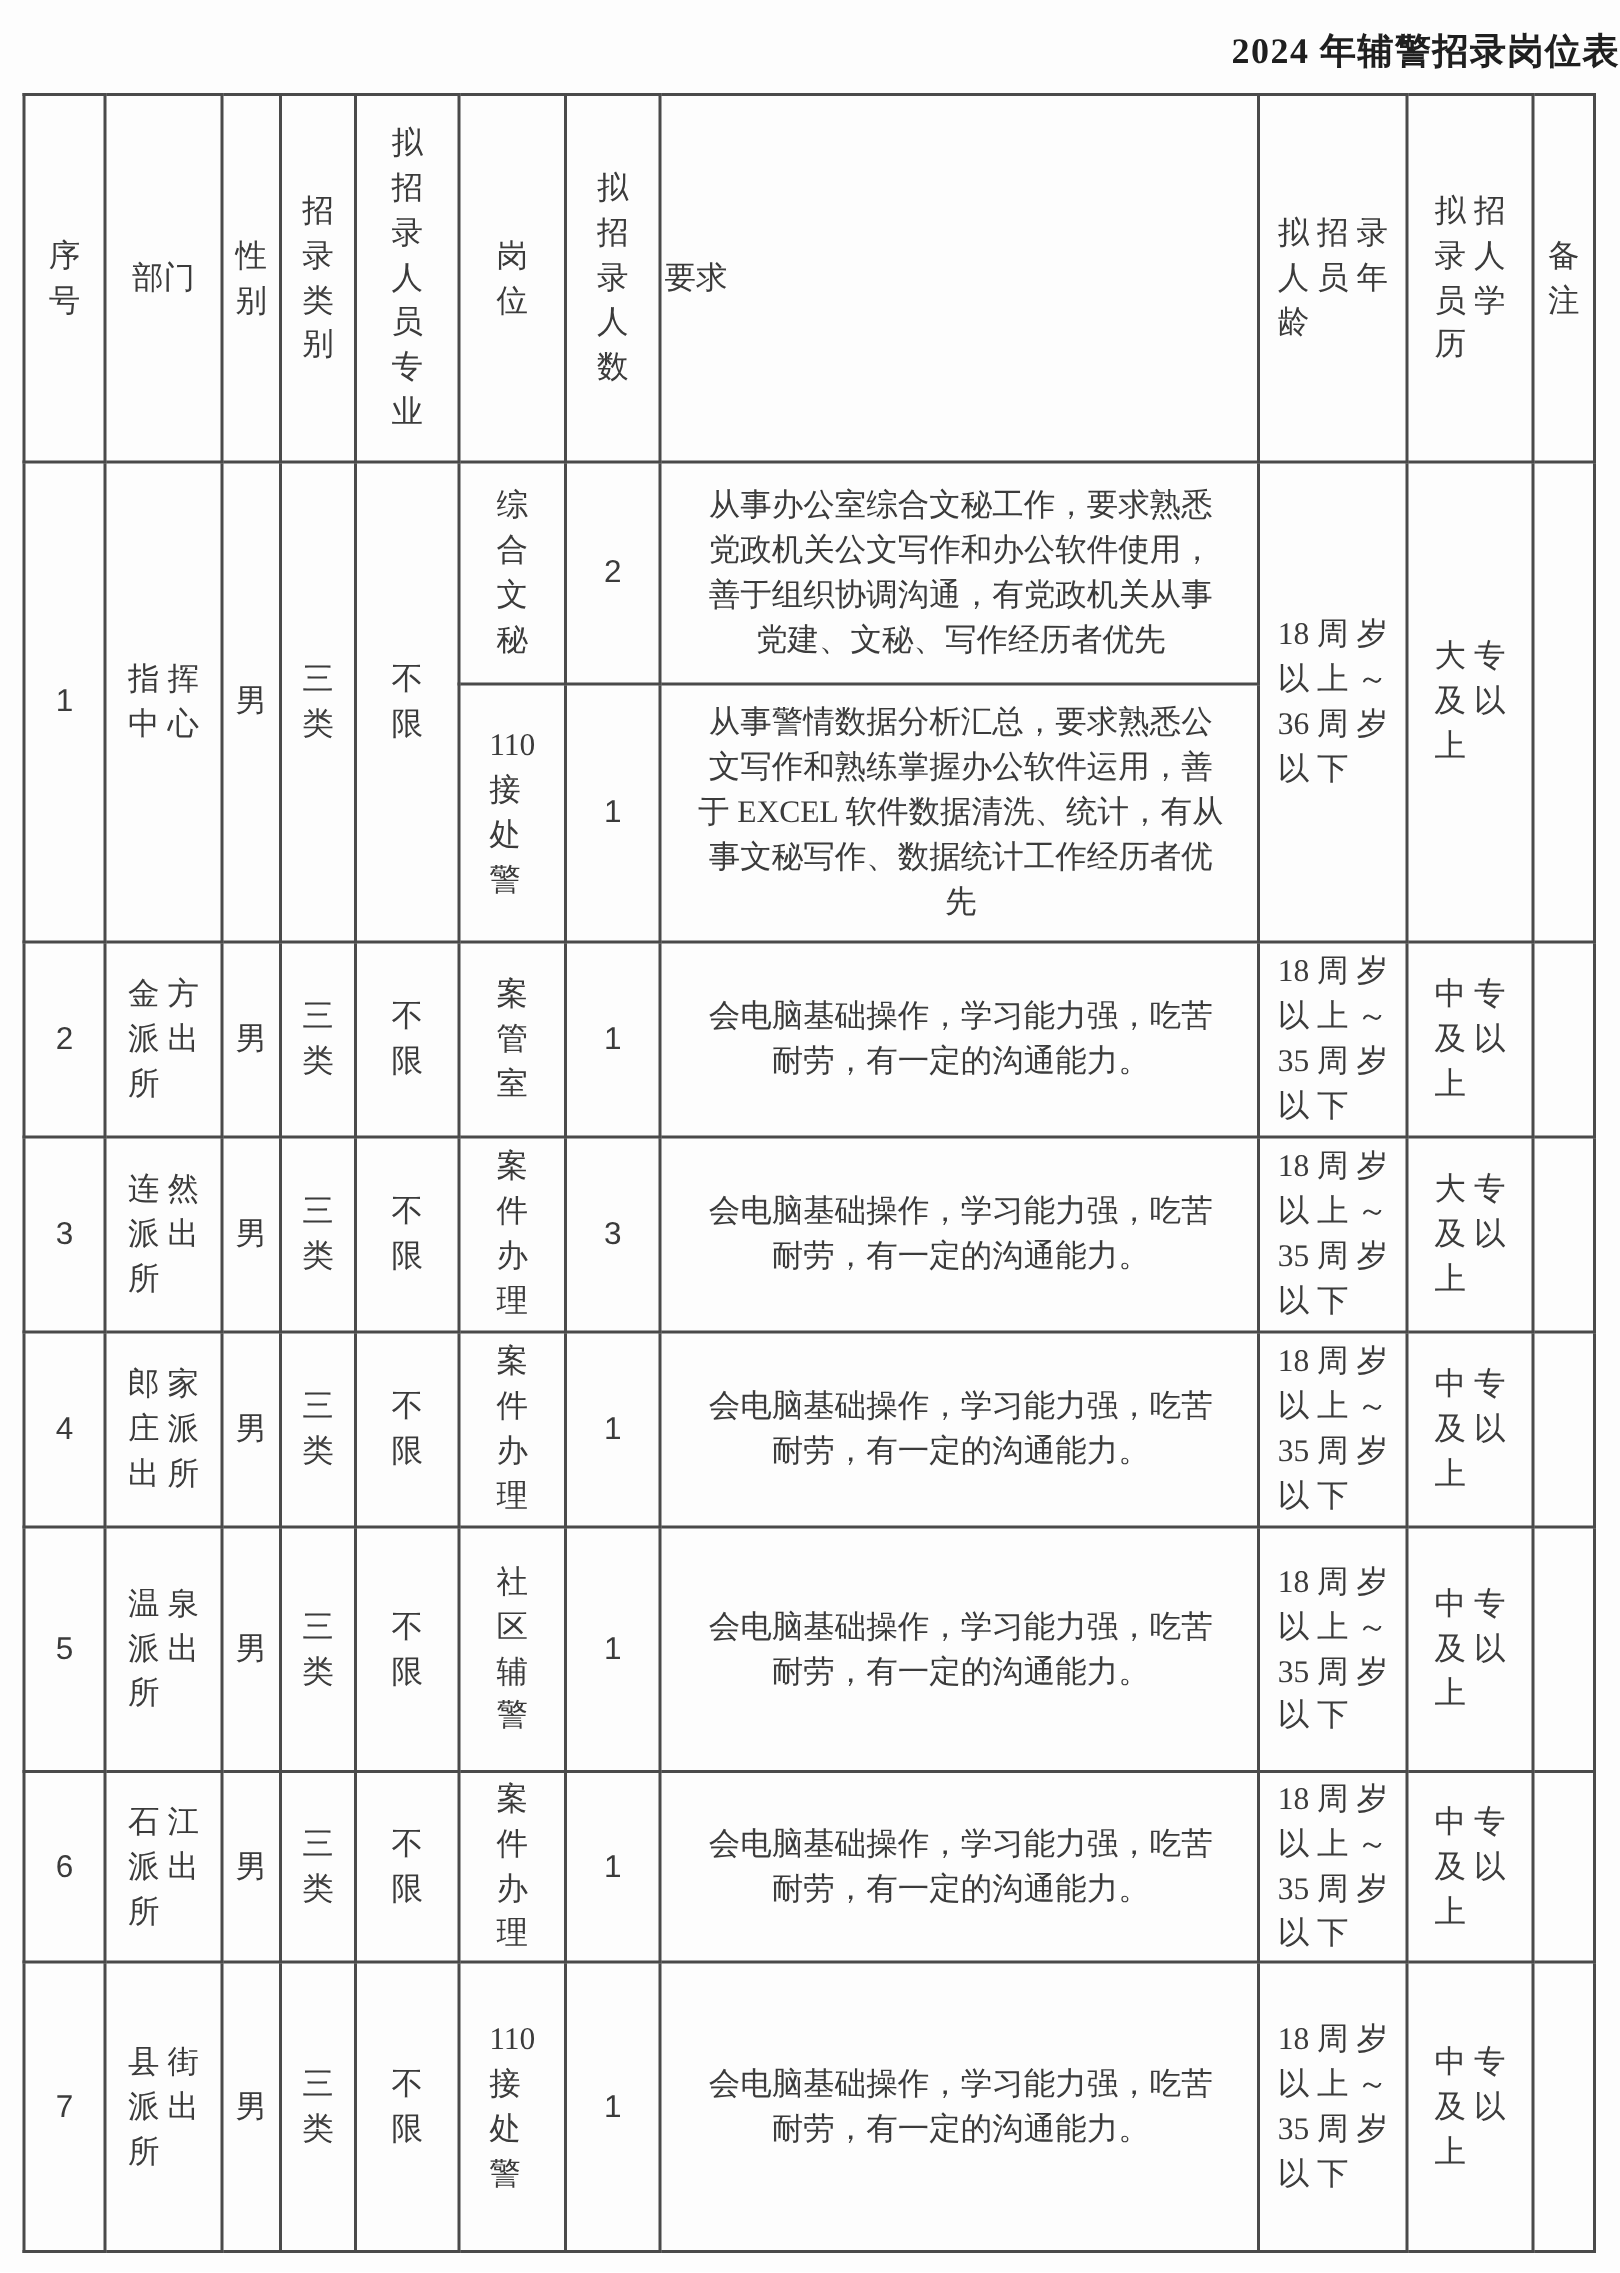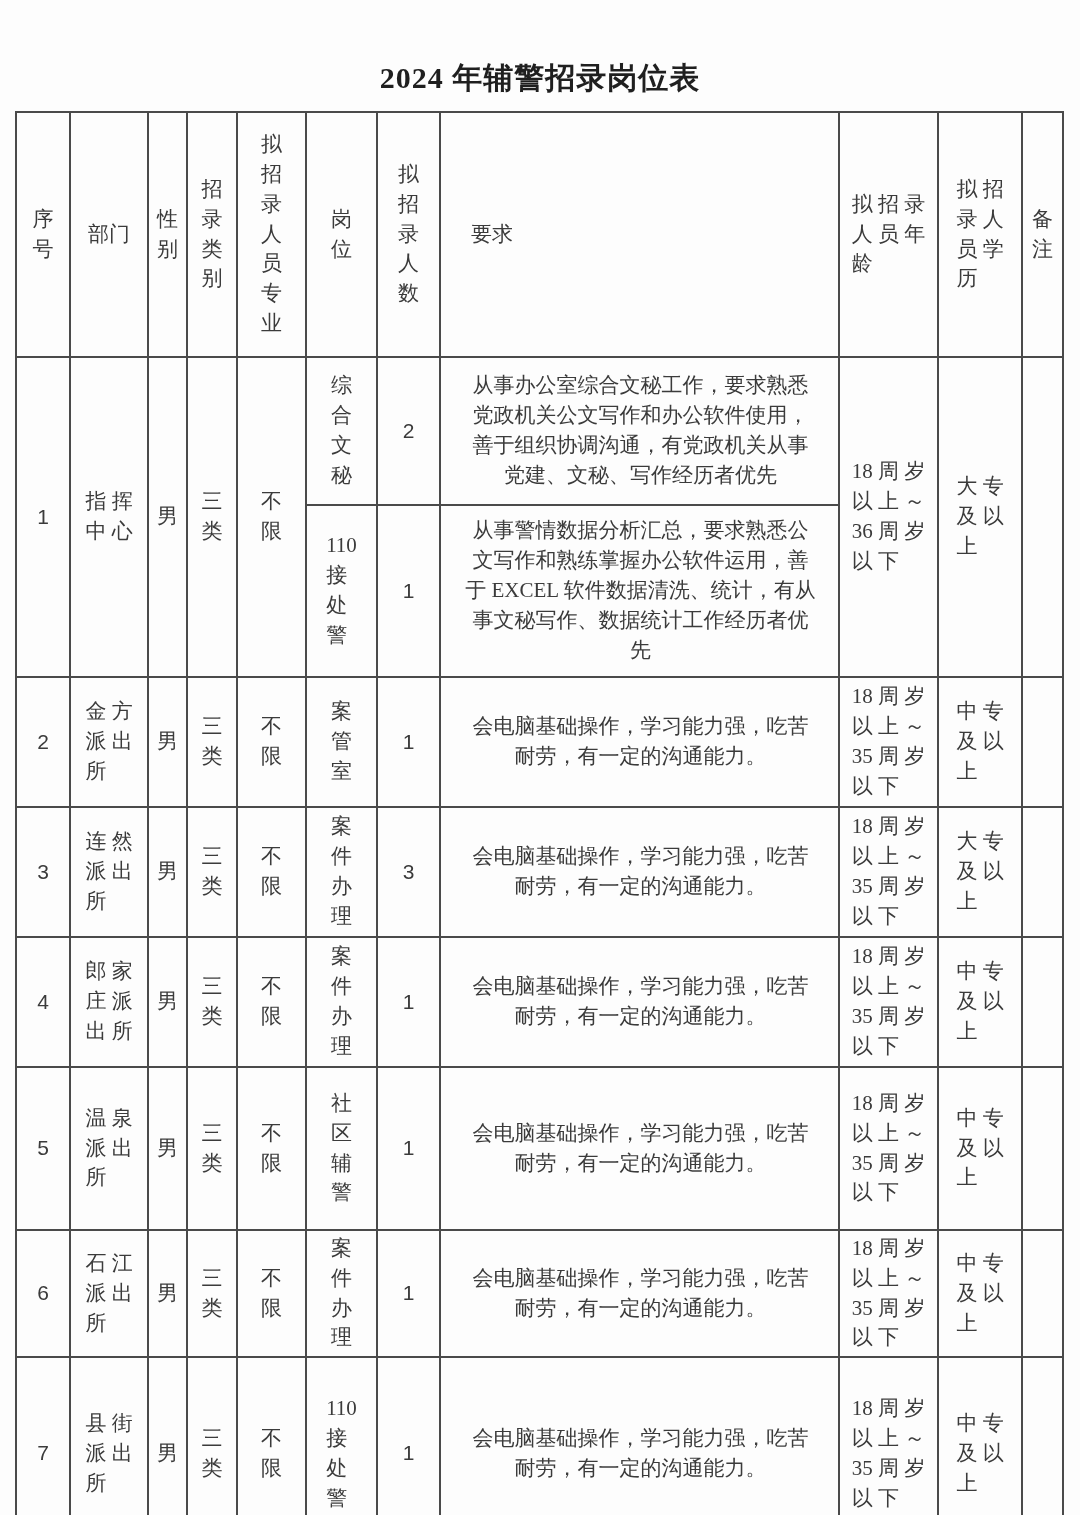--- a/index.html
+++ b/index.html
@@ -6,26 +6,25 @@
   .page {
     position:relative;
     width:1080px; height:1515px;
     background:#fdfdfd;
     font-family:"Liberation Serif", serif;
     color:#3b3b3b;
     overflow:hidden;
   }
   .title {
     padding-top:18px;
-    text-align:center;
-    font-size:30px;
+    text-align:right;
+    font-size:24px;
     font-weight:bold;
     color:#1f1f1f;
     letter-spacing:1px;
-    margin-top:40px;
   }
   table.jobs {
     border-collapse:collapse;
     table-layout:fixed;
     margin:12px 0 0 15px;
   }
   .jobs th, .jobs td {
     border:2px solid #4a4a4a;
     vertical-align:middle;
     text-align:center;
@@ -39,21 +38,21 @@
   .block {
     display:inline-block;
     white-space:pre-line;
     text-align:left;
   }
   .jobs td.req {
     text-align:center;
     white-space:pre-line;
     padding:6px 10px 6px 12px;
   }
-  .jobs th.req-h { text-align:left; padding-left:30px;border-radius:13px; }
+  .jobs th.req-h { text-align:left; padding-left:2px;border-radius:13px; }
   .num { font-family:"Liberation Sans", sans-serif; }
 </style>
 </head>
 <body>
 
 <div class="page">
 
   <div class="title">2024 年辅警招录岗位表</div>
 
   <table class="jobs">

